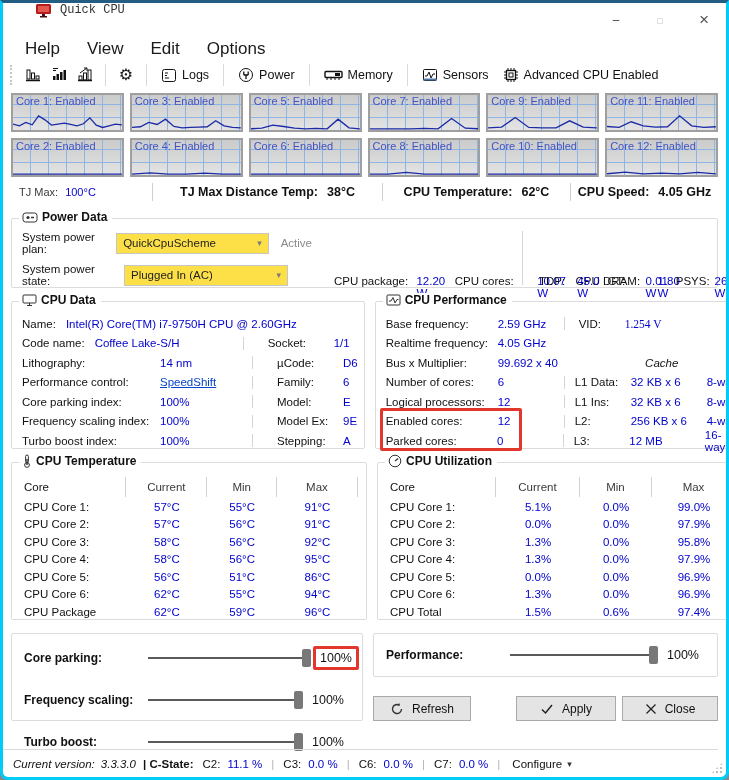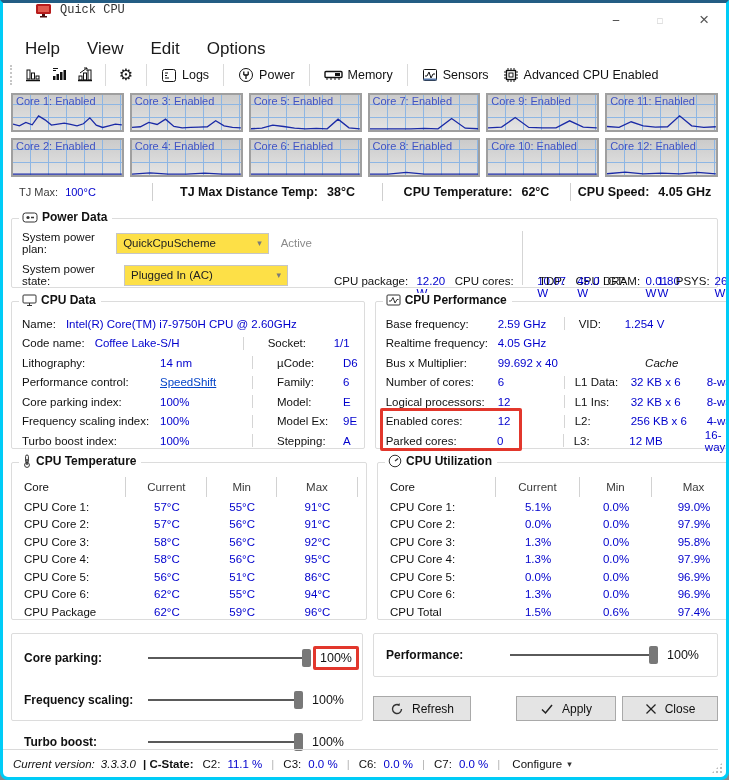--- a/index.html
+++ b/index.html
@@ -89,21 +89,21 @@
   .cpu-perf{height:148px;padding:12px 6px 0 10px;position:relative;}
   .cp-line{display:flex;align-items:center;height:19.5px;font-size:11.5px;}
   .cp-l{width:112px;color:#111;}
   .cp-v{width:66px;color:#0000cd;}
   .cp-sep{border-left:1px solid #d5d5d5;height:13px;margin-right:10px;}
   .cp-rl{width:56px;color:#111;}
   .cp-rv{width:76px;color:#0000cd;}
   .cp-way{color:#0000cd;}
   .cache-hd{width:160px;text-align:center;font-style:italic;color:#111;}
   .vid-l{width:46px;color:#111;margin-left:4px;}
-  .vid-v{color:#0000cd;}
+  .vid-v{color:#0000cd;font-family:Liberation Serif, serif;}
   .red-box-perf{position:absolute;left:4px;top:106px;width:142px;height:43px;border:3px solid #e2372c;border-radius:2px;pointer-events:none;}
   
   .tbl-group{height:158px;padding:13px 8px 8px 12px;}
   .t-head{display:flex;height:22px;align-items:center;font-size:11.5px;color:#3a3a3a;}
   .t-row{display:flex;height:17.5px;align-items:center;font-size:11.5px;}
   .t-c0{width:106px;text-align:left;color:#111;}
   .t-c1{width:84px;text-align:center;}
   .t-c2{width:72px;text-align:center;}
   .t-c3{width:84px;text-align:center;}
   .t-head .t-c0,.t-head .t-c1,.t-head .t-c2,.t-head .t-c3{border-right:1px solid #d2d2d2;height:20px;display:flex;align-items:center;}

